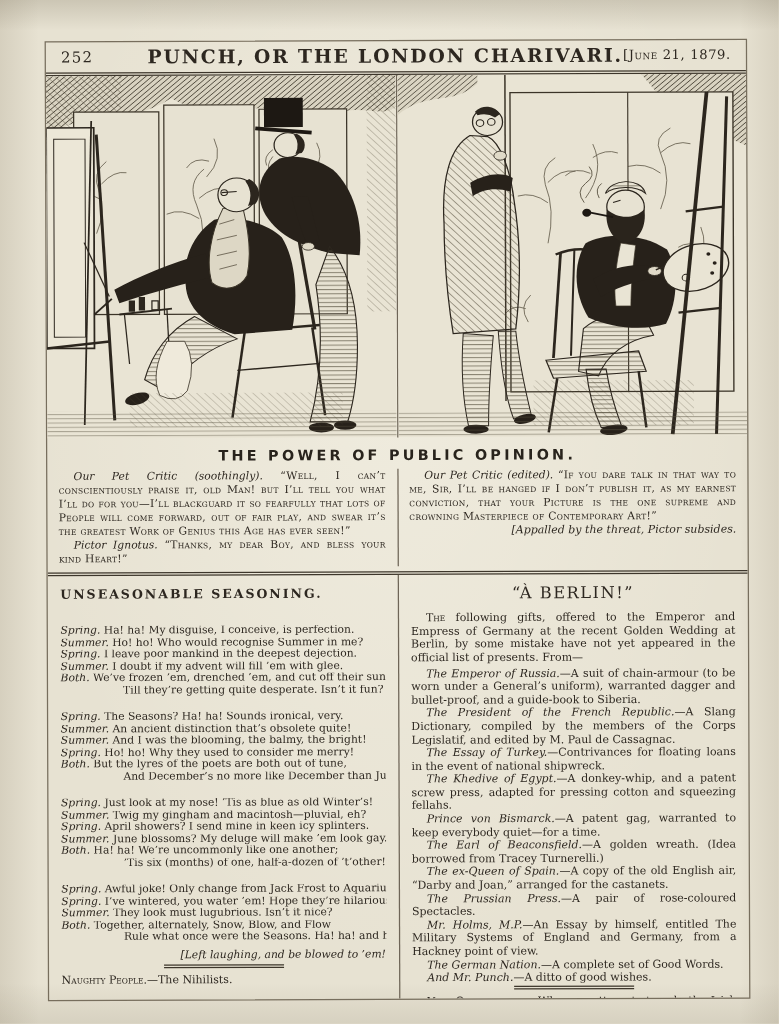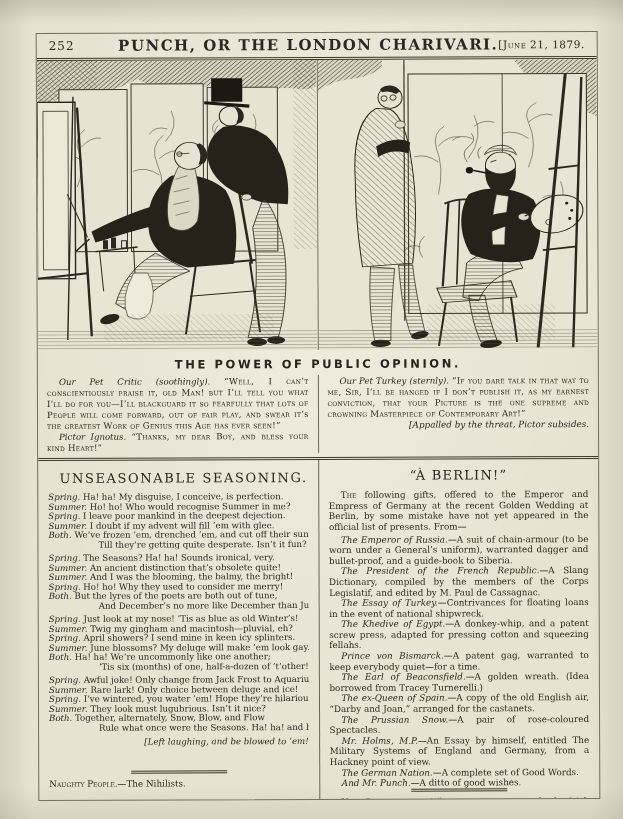--- a/index.html
+++ b/index.html
@@ -43,26 +43,26 @@
   
   .dialogue-row{display:flex; border-bottom:3px double #3d362b; padding-bottom:4px;}
   .dcol{flex:1 1 0; padding:1px 9px 0;}
   .dia{font-size:8.6px; line-height:11px; margin:0; text-indent:12px; text-align:justify;}
   .dia .spk{}
   .dia .speech{font-variant:small-caps; letter-spacing:.25px;}
   .dia-closing{font-size:8.8px; font-style:italic; text-align:right; margin:0; line-height:11px;}
   
   .article-row{display:flex; flex:1 1 auto; min-height:0;}
   .col{flex:1 1 0; padding:2px 10px 6px; display:flex; flex-direction:column; min-width:0; overflow:hidden;}
-  .poem-title{font-size:13px; font-weight:normal; letter-spacing:1.6px; text-align:right; margin:8px 0 7px;}
+  .poem-title{font-size:10px; font-weight:bold; letter-spacing:1.6px; text-align:left; margin:8px 0 7px;}
   .berlin-title{font-size:13px; font-weight:normal; letter-spacing:1.2px; text-align:center; margin:6px 0 7px;}
   .poem p{font-size:8.6px; line-height:9.5px; margin:0; white-space:nowrap; overflow:hidden;}
   .poem .spk{font-style:italic;}
   .poem .indent{padding-left:50px;}
-  .stanza{margin-bottom:4px;}
+  .stanza{margin-bottom:4px;margin-top:12px;}
   .poem-closing{font-size:8.6px; line-height:10px; font-style:italic; text-align:right; margin:0 0 2px;}
   .prose p{font-size:8.8px; line-height:10.6px; margin:0; text-indent:12px; text-align:justify;}
   .prose .intro{margin-bottom:2px;}
   .sc{font-variant:small-caps;}
   .gift i{font-style:italic;}
   .sect-divider{width:96px; margin:6px auto 5px; border-top:3px double #3d362b; flex:0 0 auto;}
   .push{margin-top:auto;}
   .footnote{font-size:8.8px; line-height:10.6px; margin:0;}
   .footnote.centered{margin-bottom:4px;}
   .footnote.para{text-indent:12px; text-align:justify; margin-bottom:2px;}
@@ -270,21 +270,21 @@
   <div class="caption">THE POWER OF PUBLIC OPINION.</div>
 
   <div class="dialogue-row">
     <div class="dcol">
         <p class="dia"><i class="spk">Our Pet Critic (soothingly). </i><span class="speech">“Well, I can’t conscientiously praise it, old Man! but I’ll tell you what I’ll do for you—I’ll blackguard it so fearfully that lots of People will come forward, out of fair play, and swear it’s the greatest Work of Genius this Age has ever seen!”</span></p>
         <p class="dia"><i class="spk">Pictor Ignotus. </i><span class="speech">“Thanks, my dear Boy, and bless your kind Heart!”</span></p>
       </div>
     <div class="vrule"></div>
     <div class="dcol">
       <div>
-          <p class="dia"><i class="spk">Our Pet Turkey (sternly). </i><span class="speech">“If you dare talk in that way to me, Sir, I’ll be hanged if I don’t publish it, as my earnest conviction, that your Picture is the one supreme and crowning Masterpiece of Contemporary Art!”</span></p>
+          <p class="dia"><i class="spk">Our Pet Critic (edited). </i><span class="speech">“If you dare talk in that way to me, Sir, I’ll be hanged if I don’t publish it, as my earnest conviction, that your Picture is the one supreme and crowning Masterpiece of Contemporary Art!”</span></p>
         </div>
       <p class="dia-closing">[Appalled by the threat, Pictor subsides.</p>
     </div>
   </div>
 
   <div class="article-row">
 
     <div class="col">
       <h2 class="poem-title">UNSEASONABLE SEASONING.</h2>
       <div class="poem">
@@ -307,21 +307,20 @@
           <div class="stanza">
             <p><i class="spk">Spring. </i>Just look at my nose!  ’Tis as blue as old Winter’s!</p>
             <p><i class="spk">Summer. </i>Twig my gingham and macintosh—pluvial, eh?</p>
             <p><i class="spk">Spring. </i>April showers?  I send mine in keen icy splinters.</p>
             <p><i class="spk">Summer. </i>June blossoms?  My deluge will make ’em look gay.</p>
             <p><i class="spk">Both. </i>Ha! ha!  We’re uncommonly like one another;</p>
             <p class="indent">’Tis six (months) of one, half-a-dozen of ’t’other!</p>
           </div>
           <div class="stanza">
             <p><i class="spk">Spring. </i>Awful joke!  Only change from Jack Frost to Aquarius!</p>
-            <p><i class="spk">Summer. </i>Rare lark!  Only choice between deluge and ice!</p>
             <p><i class="spk">Spring. </i>I’ve wintered, you water ’em!  Hope they’re hilarious.</p>
             <p><i class="spk">Summer. </i>They look must lugubrious.  Isn’t it nice?</p>
             <p><i class="spk">Both. </i>Together, alternately, Snow, Blow, and Flow</p>
             <p class="indent">Rule what once were the Seasons.  Ha! ha! and ho! ho!</p>
           </div>
         </div>
       <p class="poem-closing">[Left laughing, and be blowed to ’em!</p>
       <div class="sect-divider push"></div>
       <p class="footnote centered"><span class="sc">Naughty People.</span><span>—The Nihilists.</span></p>
     </div>
@@ -332,21 +331,21 @@
       <h2 class="berlin-title">“À BERLIN!”</h2>
       <p class="intro"><span class="sc">The</span><span> following gifts, offered to the Emperor and Empress of Germany at the recent Golden Wedding at Berlin, by some mistake have not yet appeared in the official list of presents.  From—</span></p>
       <div>
           <p class="gift"><i>The Emperor of Russia.</i>—A suit of chain-armour (to be worn under a General’s uniform), warranted dagger and bullet-proof, and a guide-book to Siberia.</p>
           <p class="gift"><i>The President of the French Republic.</i>—A Slang Dictionary, compiled by the members of the Corps Legislatif, and edited by M. Paul de Cassagnac.</p>
           <p class="gift"><i>The Essay of Turkey.</i>—Contrivances for floating loans in the event of national shipwreck.</p>
           <p class="gift"><i>The Khedive of Egypt.</i>—A donkey-whip, and a patent screw press, adapted for pressing cotton and squeezing fellahs.</p>
           <p class="gift"><i>Prince von Bismarck.</i>—A patent gag, warranted to keep everybody quiet—for a time.</p>
           <p class="gift"><i>The Earl of Beaconsfield.</i>—A golden wreath.  (Idea borrowed from Tracey Turnerelli.)</p>
           <p class="gift"><i>The ex-Queen of Spain.</i>—A copy of the old English air, “Darby and Joan,” arranged for the castanets.</p>
-          <p class="gift"><i>The Prussian Snow.</i>—A pair of rose-coloured Spectacles.</p>
+          <p class="gift"><i>The Prussian Press.</i>—A pair of rose-coloured Spectacles.</p>
           <p class="gift"><i>Mr. Holms, M.P.</i>—An Essay by himself, entitled The Military Systems of England and Germany, from a Hackney point of view.</p>
           <p class="gift"><i>The German Nation.</i>—A complete set of Good Words.</p>
           <p class="gift"><i>And Mr. Punch.</i>—A ditto of good wishes.</p>
         </div>
       <div class="sect-divider push"></div>
       <p class="footnote para"><span class="sc">Very Questionable.</span><span>—Whoever attempts to rule the Irish Home-Rule Party, will he ever be other than a Butt—for all manner of arrows, poisoned and otherwise?</span></p>
     </div>
 
   </div>
 </div>

